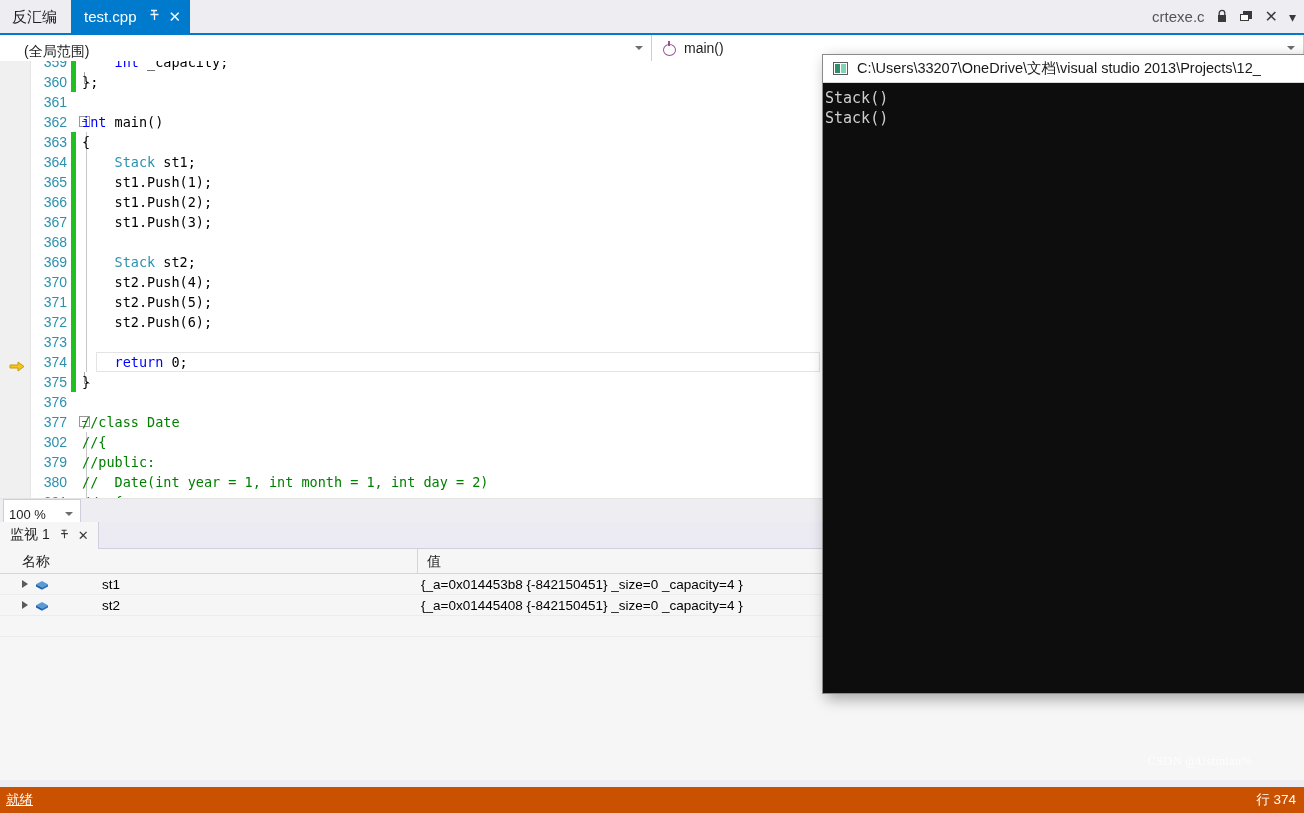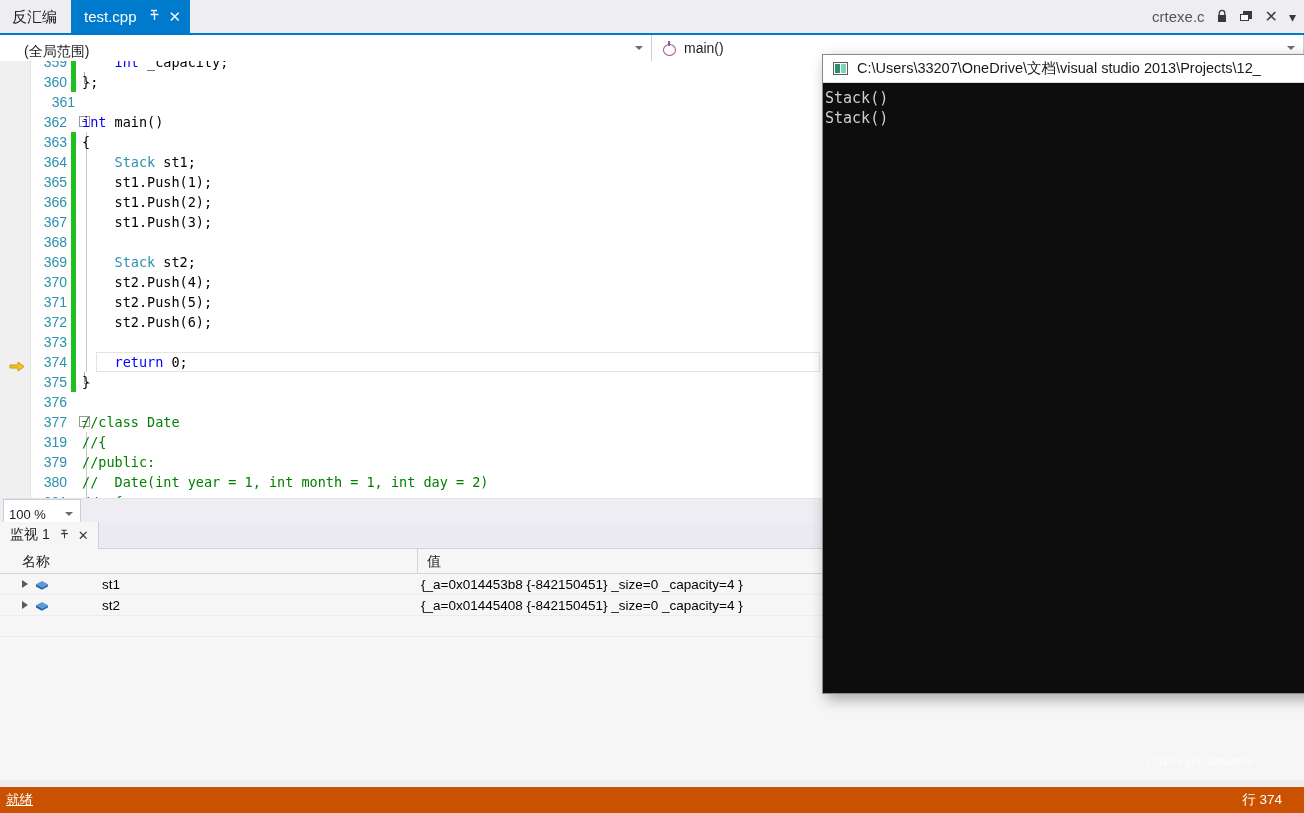--- a/index.html
+++ b/index.html
@@ -240,21 +240,21 @@
     font-size: 15px; line-height: 20px; color: #cfcfcf;
   }
 
   
   .statusbar {
     position: absolute; left: 0; top: 787px; width: 1304px; height: 26px;
     background: #ca5100; color: #ffffff;
     display: flex; align-items: center;
   }
   .sb-left { padding-left: 6px; font-size: 13.5px; text-decoration: underline; }
-  .sb-right { margin-left: auto; padding-right: 22px; font-size: 13.5px; }
+  .sb-right { margin-left: auto; padding-right: 8px; font-size: 13.5px; }
   .watermark {
     position: absolute; right: 52px; top: 753px;
     font-size: 13px; color: rgba(255,255,255,.80);
     font-family: Liberation Serif, serif;
     pointer-events: none;
   }
 </style>
 </head>
 <body>
 
@@ -303,40 +303,40 @@
       <span>main()</span>
       <span class="nav-arrow"></span>
     </div>
   </div>
 
   <div class="editor">
     <div class="glyph-margin"></div>
     <div class="code-area" id="code-area">
         <div class="crow" style="position: absolute; left: 0px; right: 0px; top: -9px;"><div class="lnum">359</div><div class="changebar"></div><div class="ctext"><span>    </span><span class="kw">int</span><span> _capacity;</span></div></div>
         <div class="crow" style="position: absolute; left: 0px; right: 0px; top: 11px;"><div class="lnum">360</div><div class="changebar"></div><div class="fold-tail" style="top: 0px; height: 11px;"></div><div class="fold-end" style="top: 11px;"></div><div class="ctext"><span>};</span></div></div>
-        <div class="crow" style="position: absolute; left: 8px; right: 0px; top: 31px; text-decoration: underline;"><div class="lnum">361</div><div class="ctext"></div></div>
+        <div class="crow" style="position: absolute; left: 0px; right: 0px; top: 31px; text-decoration: underline;"><div class="lnum">361</div><div class="ctext"></div></div>
         <div class="crow" style="position: absolute; left: 0px; right: 0px; top: 51px;"><div class="lnum">362</div><div class="fold-box"></div><div class="ctext"><span class="kw">int</span><span> main()</span></div></div>
         <div class="crow" style="position: absolute; left: 0px; right: 0px; top: 71px;"><div class="lnum">363</div><div class="changebar"></div><div class="indent-guide"></div><div class="ctext"><span>{</span></div></div>
         <div class="crow" style="position: absolute; left: 0px; right: 0px; top: 91px;"><div class="lnum">364</div><div class="changebar"></div><div class="indent-guide"></div><div class="ctext"><span>    </span><span class="typ">Stack</span><span> st1;</span></div></div>
         <div class="crow" style="position: absolute; left: 0px; right: 0px; top: 111px;"><div class="lnum">365</div><div class="changebar"></div><div class="indent-guide"></div><div class="ctext"><span>    st1.Push(1);</span></div></div>
         <div class="crow" style="position: absolute; left: 0px; right: 0px; top: 131px;"><div class="lnum">366</div><div class="changebar"></div><div class="indent-guide"></div><div class="ctext"><span>    st1.Push(2);</span></div></div>
         <div class="crow" style="position: absolute; left: 0px; right: 0px; top: 151px;"><div class="lnum">367</div><div class="changebar"></div><div class="indent-guide"></div><div class="ctext"><span>    st1.Push(3);</span></div></div>
         <div class="crow" style="position: absolute; left: 0px; right: 0px; top: 171px;"><div class="lnum">368</div><div class="changebar"></div><div class="indent-guide"></div><div class="ctext"></div></div>
         <div class="crow" style="position: absolute; left: 0px; right: 0px; top: 191px;"><div class="lnum">369</div><div class="changebar"></div><div class="indent-guide"></div><div class="ctext"><span>    </span><span class="typ">Stack</span><span> st2;</span></div></div>
         <div class="crow" style="position: absolute; left: 0px; right: 0px; top: 211px;"><div class="lnum">370</div><div class="changebar"></div><div class="indent-guide"></div><div class="ctext"><span>    st2.Push(4);</span></div></div>
         <div class="crow" style="position: absolute; left: 0px; right: 0px; top: 231px;"><div class="lnum">371</div><div class="changebar"></div><div class="indent-guide"></div><div class="ctext"><span>    st2.Push(5);</span></div></div>
         <div class="crow" style="position: absolute; left: 0px; right: 0px; top: 251px;"><div class="lnum">372</div><div class="changebar"></div><div class="indent-guide"></div><div class="ctext"><span>    st2.Push(6);</span></div></div>
         <div class="crow" style="position: absolute; left: 0px; right: 0px; top: 271px;"><div class="lnum">373</div><div class="changebar"></div><div class="indent-guide"></div><div class="ctext"></div></div>
         <div class="crow" style="position: absolute; left: 0px; right: 0px; top: 291px;"><div class="cur-line-box"></div><div class="lnum">374</div><div class="changebar"></div><div class="indent-guide"></div><div class="ctext"><span>    </span><span class="kw">return</span><span> 0;</span></div><div class="yellow-arrow"><svg width="16" height="11" viewBox="0 0 16 11">
               <path d="M1 4h8V1l6 4.5L9 10V7H1z" fill="#f5c518" stroke="#c79a10" stroke-width="1"></path>
             </svg></div></div>
         <div class="crow" style="position: absolute; left: 0px; right: 0px; top: 311px;"><div class="lnum">375</div><div class="changebar"></div><div class="fold-tail" style="top: 0px; height: 11px;"></div><div class="fold-end" style="top: 11px;"></div><div class="ctext"><span>}</span></div></div>
         <div class="crow" style="position: absolute; left: 0px; right: 0px; top: 331px;"><div class="lnum">376</div><div class="ctext"></div></div>
         <div class="crow" style="position: absolute; left: 0px; right: 0px; top: 351px;"><div class="lnum">377</div><div class="fold-box"></div><div class="ctext"><span class="cmt">//class Date</span></div></div>
-        <div class="crow" style="position: absolute; left: 0px; right: 0px; top: 371px;"><div class="lnum">319</div><div class="indent-guide"></div><div class="ctext"><span class="cmt">//{</span></div></div>
+        <div class="crow" style="position: absolute; left: 0px; right: 0px; top: 371px;"><div class="lnum">302</div><div class="indent-guide"></div><div class="ctext"><span class="cmt">//{</span></div></div>
         <div class="crow" style="position: absolute; left: 0px; right: 0px; top: 391px;"><div class="lnum">379</div><div class="indent-guide"></div><div class="ctext"><span class="cmt">//public:</span></div></div>
         <div class="crow" style="position: absolute; left: 0px; right: 0px; top: 411px;"><div class="lnum">380</div><div class="indent-guide"></div><div class="ctext"><span class="cmt">//  Date(</span><span class="cmt">int</span><span class="cmt"> year = 1, </span><span class="cmt">int</span><span class="cmt"> month = 1, </span><span class="cmt">int</span><span class="cmt"> day = 2)</span></div></div>
         <div class="crow" style="position: absolute; left: 0px; right: 0px; top: 431px;"><div class="lnum">381</div><div class="indent-guide"></div><div class="ctext"><span class="cmt">//  {</span></div></div>
       </div>
   </div>
 
   <div class="editor-foot">
     <div class="zoom-box">
       <span>100 %</span>
       <span class="zarrow"></span>

